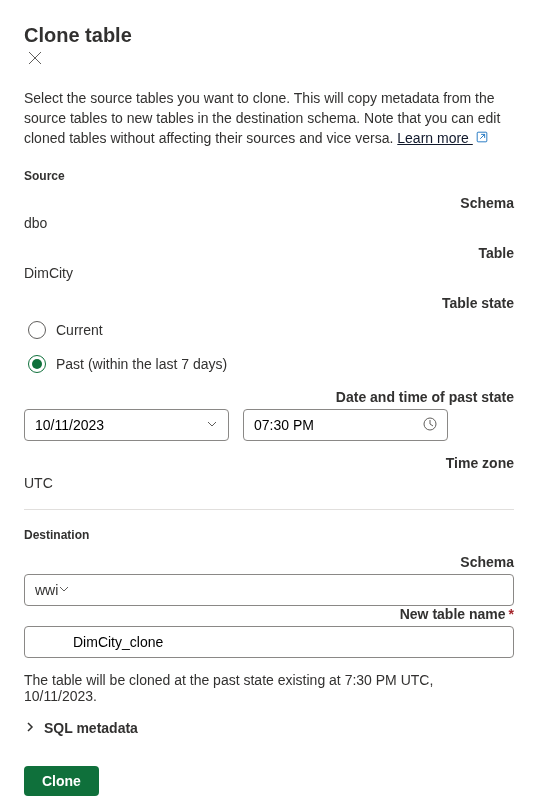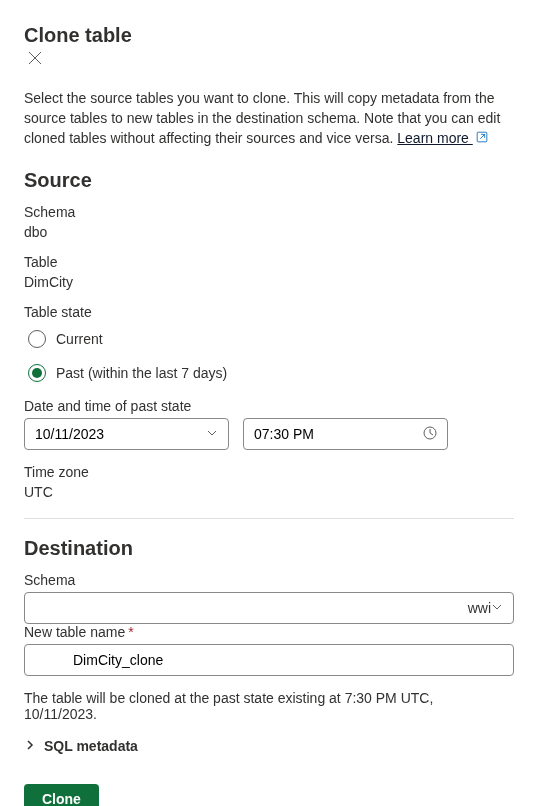--- a/index.html
+++ b/index.html
@@ -38,27 +38,28 @@
   text-decoration: underline;
   cursor: pointer;
 }
 .ext-icon {
   display: inline-block;
   vertical-align: middle;
   margin-left: 2px;
   color: #0f6cbd;
 }
 .section-title {
-  font-size: 20px;
+  font-size: 12px;
   font-weight: 600;
   margin-bottom: 12px;
 }
 .field-label {
-  font-weight: 400;
+  font-weight: 700;
   margin-bottom: 4px;
+  text-align: right;
 }
 .field-value {
   margin-bottom: 14px;
 }
 .radio-group { margin: 10px 0 14px 0; }
 .radio-row {
   display: flex;
   align-items: center;
   gap: 10px;
   margin: 8px 0 16px 4px;
@@ -90,21 +91,21 @@
   gap: 14px;
   margin-bottom: 14px;
 }
 .input-box {
   border: 1px solid #8a8886;
   border-radius: 4px;
   height: 32px;
   display: flex;
   align-items: center;
   padding: 0 10px;
-  justify-content: flex-end;
+  justify-content: flex-start;
   background: #fff;
 }
 .input-box.full { width: 100%; }
 .input-box.half { width: 205px; }
 .input-box input {
   border: none;
   outline: none;
   font-size: 14px;
   font-family: inherit;
   width: 100%;

